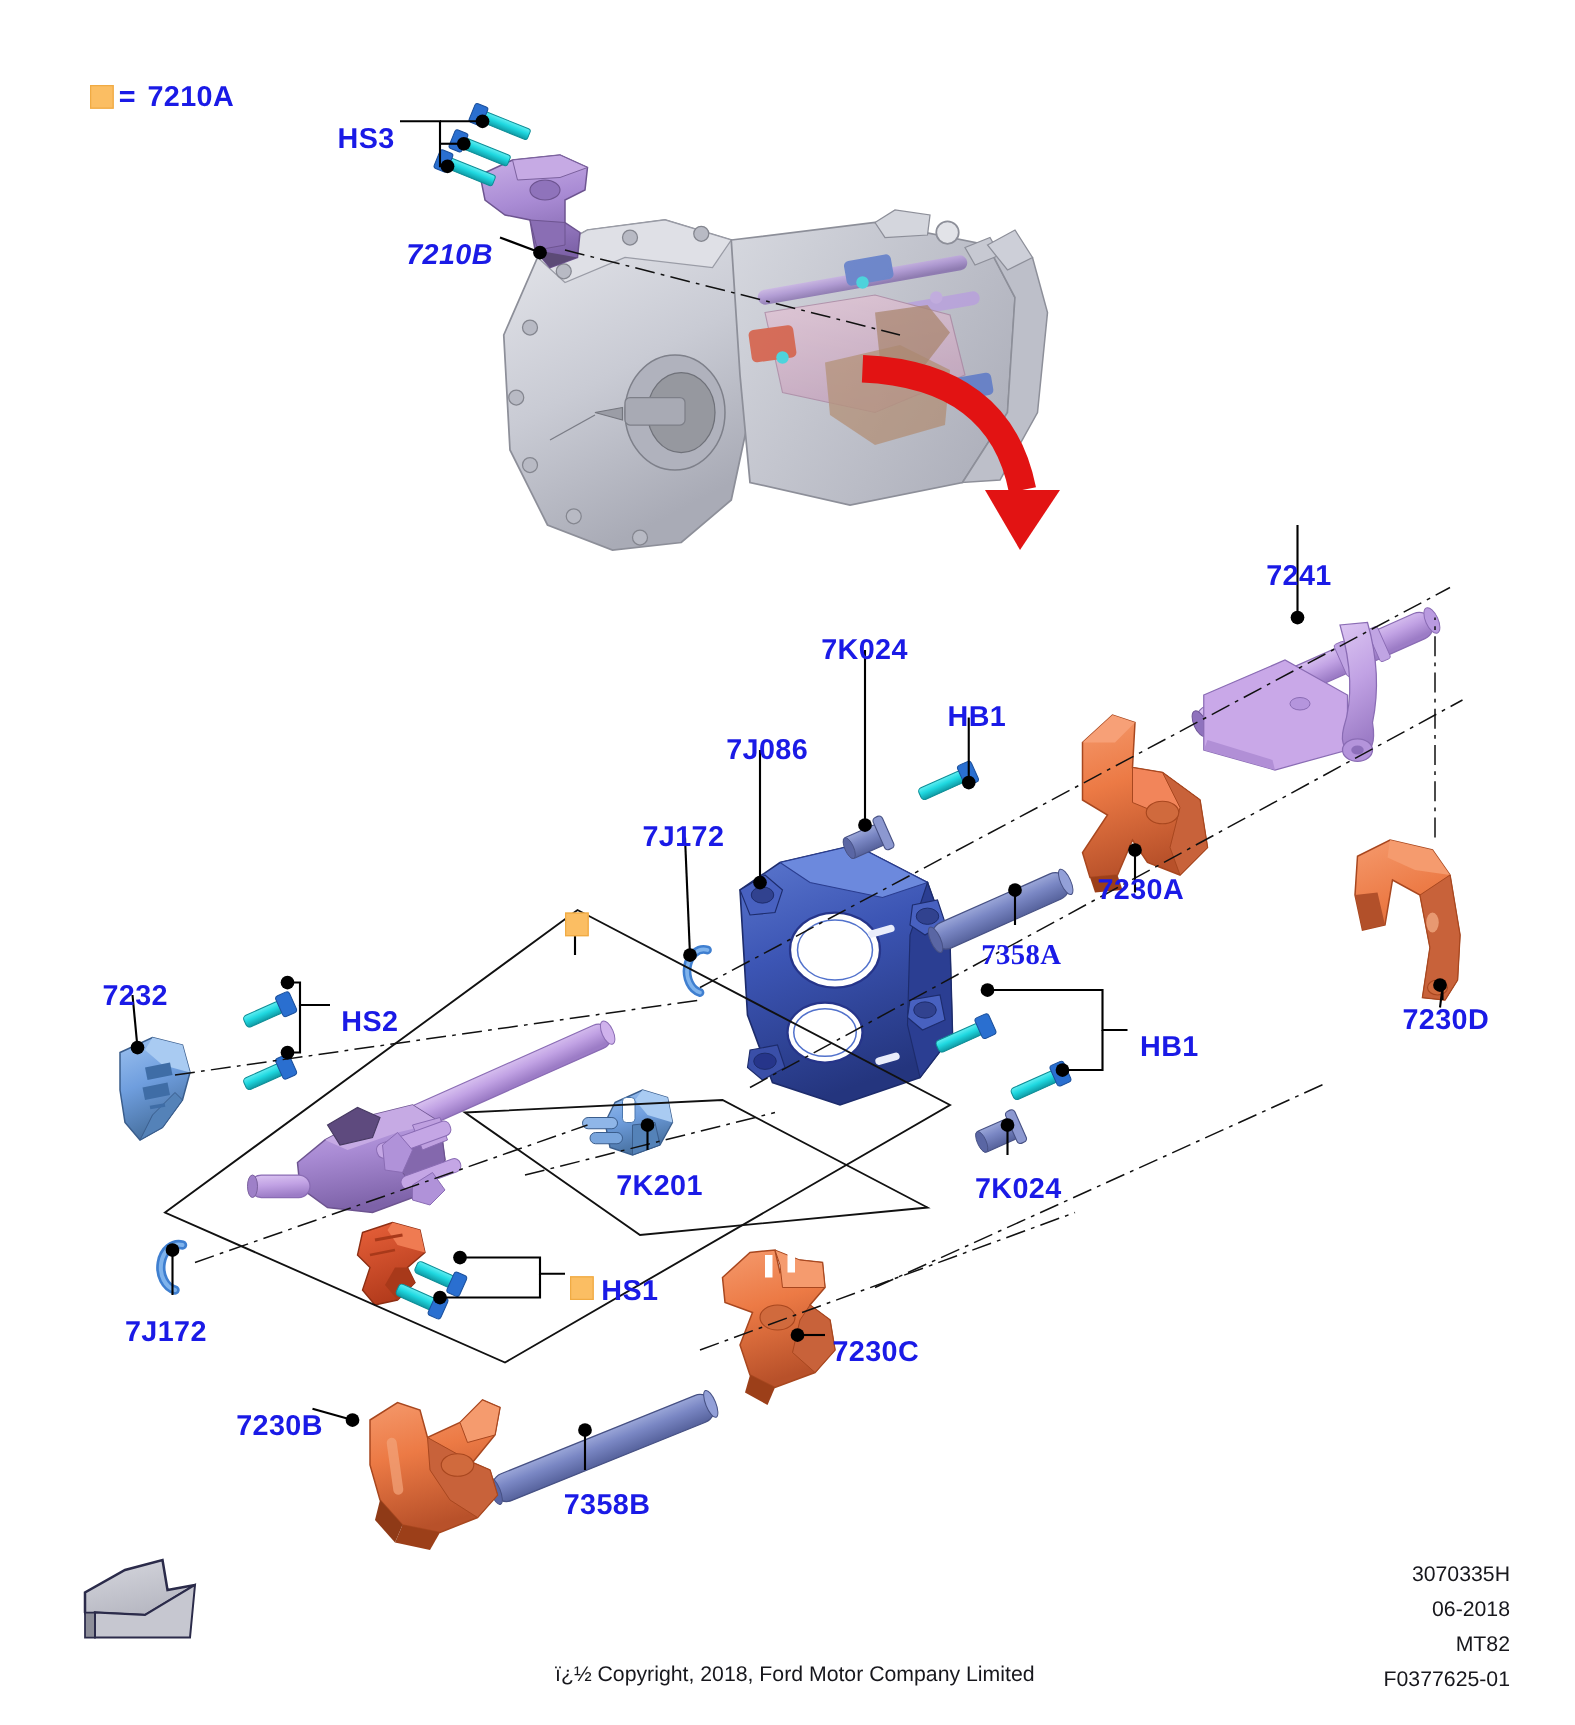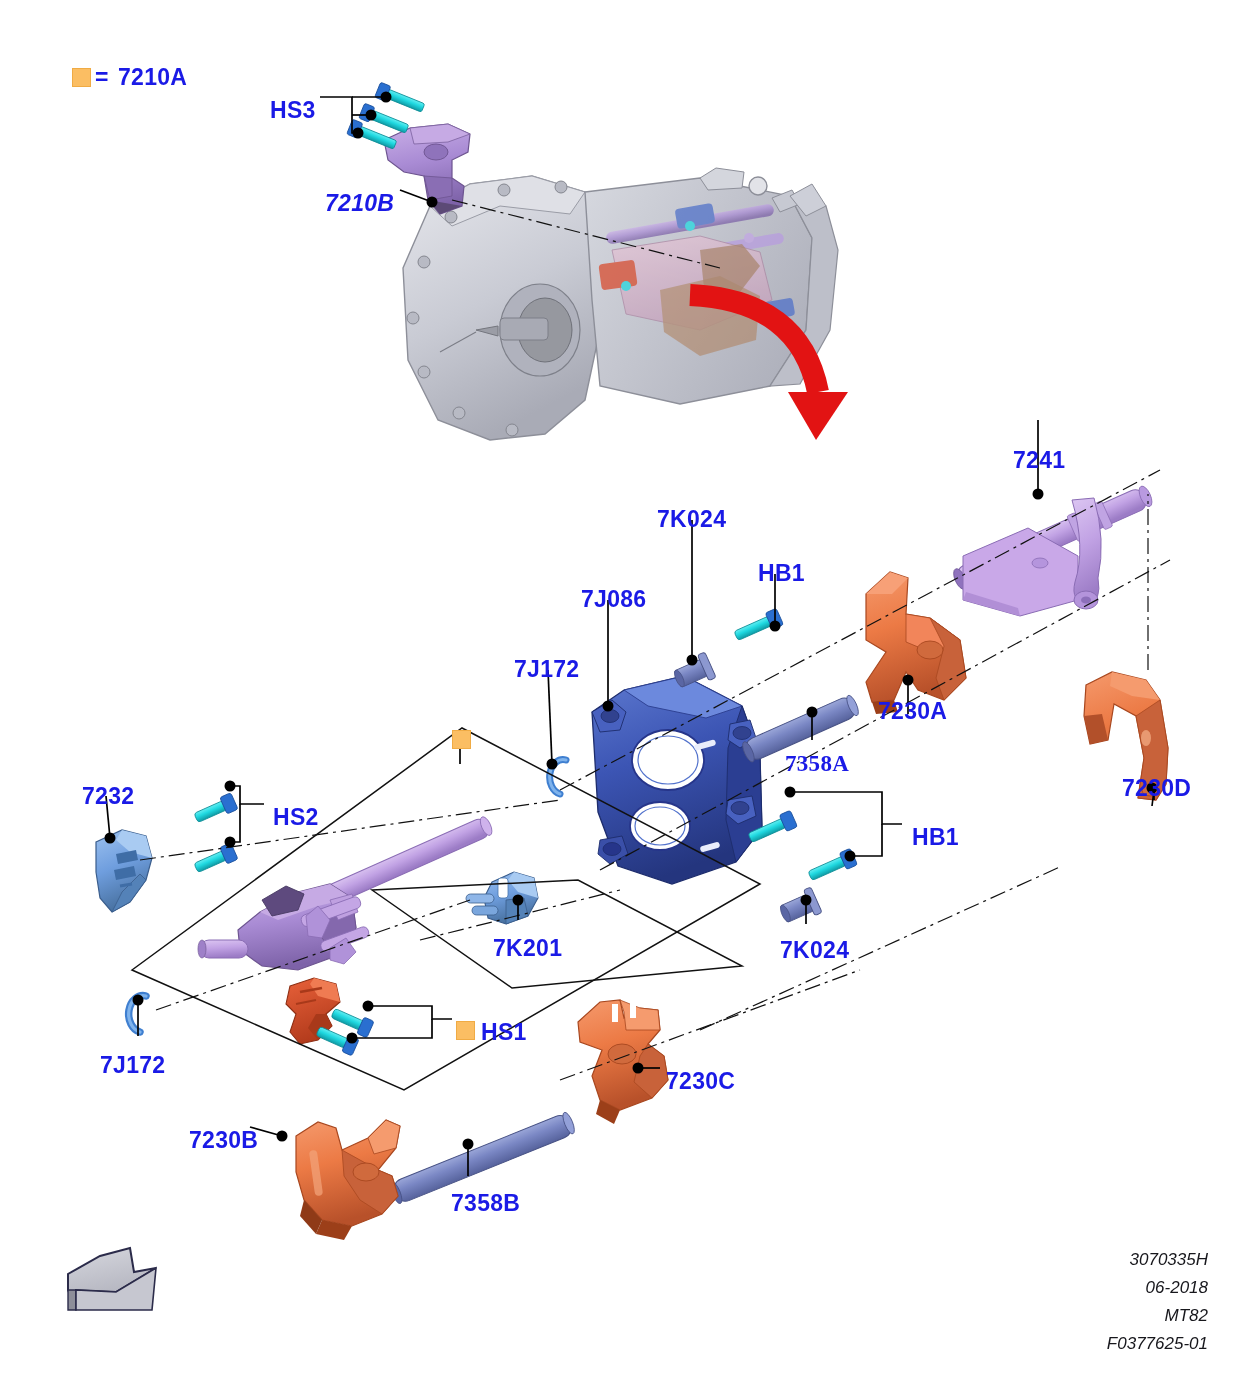--- a/index.html
+++ b/index.html
@@ -36,21 +36,20 @@
   }
   .foot {
     position: absolute;
     color: #17171c;
     font-size: 17px;
     white-space: nowrap;
     font-family: "Liberation Sans", sans-serif;
   }
   .foot-r {
     text-align: right;
-    font-style: italic;
   }
   svg.layer {
     position: absolute;
     left: 0;
     top: 0;
     width: 1260px;
     height: 1380px;
     pointer-events: none;
   }
 </style>
@@ -540,30 +539,31 @@
 
   <div class="lbl" style="left:270px; top:97px;">HS3</div>
   <div class="lbl" style="left:325px; top:190px;font-style:italic;">7210B</div>
   <div class="lbl" style="left:1013px; top:408px;margin-top:39px;">7241</div>
   <div class="lbl" style="left:657px; top:506px;">7K024</div>
   <div class="lbl" style="left:758px; top:560px;">HB1</div>
   <div class="lbl" style="left:581px; top:586px;">7J086</div>
   <div class="lbl" style="left:514px; top:656px;">7J172</div>
   <div class="lbl" style="left:878px; top:698px;">7230A</div>
   <div class="lbl" style="left:785px; top:751px;font-family:Liberation Serif, serif;">7358A</div>
-  <div class="lbl" style="left:1122px; top:775px;">7230D</div>
+  <div class="lbl" style="left:1122px; top:802px;">7230D</div>
   <div class="lbl" style="left:82px; top:783px;">7232</div>
   <div class="lbl" style="left:273px; top:804px;">HS2</div>
   <div class="lbl" style="left:912px; top:824px;">HB1</div>
   <div class="lbl" style="left:493px; top:935px;">7K201</div>
   <div class="lbl" style="left:780px; top:937px;">7K024</div>
   <div class="lbl" style="left:481px; top:1019px;">HS1</div>
   <div class="lbl" style="left:100px; top:1052px;">7J172</div>
   <div class="lbl" style="left:666px; top:1068px;">7230C</div>
   <div class="lbl" style="left:189px; top:1127px;">7230B</div>
   <div class="lbl" style="left:451px; top:1190px;">7358B</div>
 
+  <div class="foot" style="left:444px; top:1330px;">ï¿½ Copyright, 2018, Ford Motor Company Limited</div>
   <div class="foot foot-r" style="left:1028px; top:1250px; width:180px;">3070335H</div>
   <div class="foot foot-r" style="left:1028px; top:1278px; width:180px;">06-2018</div>
   <div class="foot foot-r" style="left:1028px; top:1306px; width:180px;">MT82</div>
   <div class="foot foot-r" style="left:1028px; top:1334px; width:180px;">F0377625-01</div>
 
 </div>
 
 </body></html>

